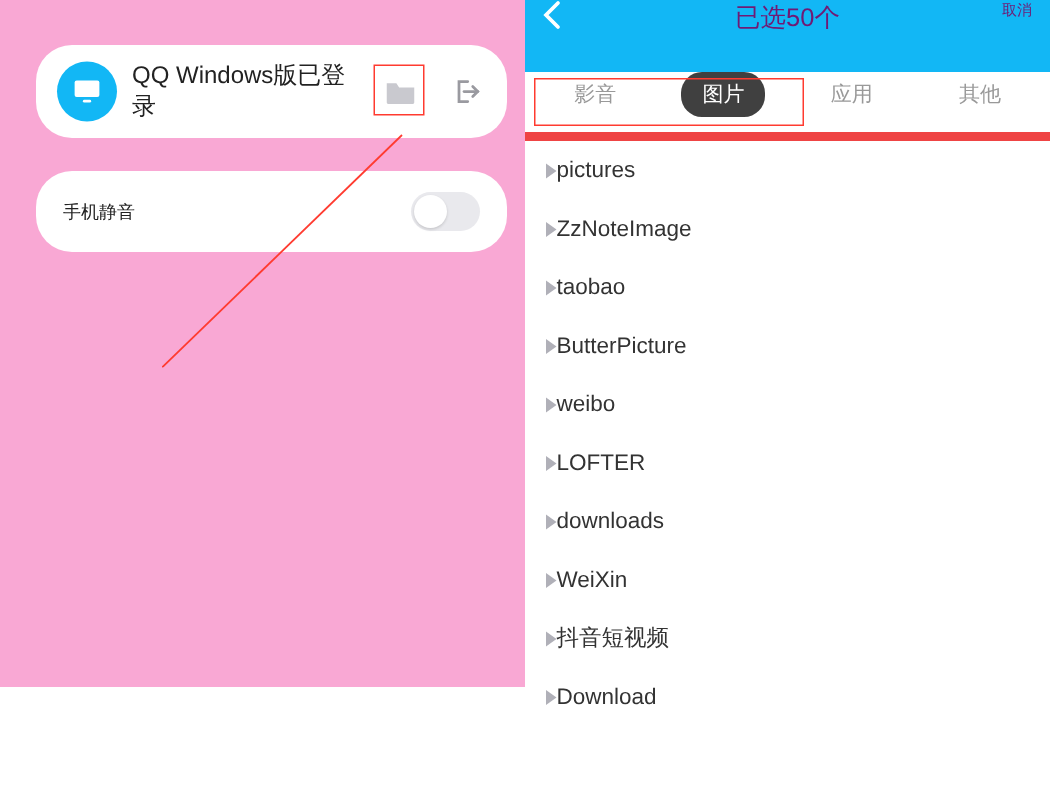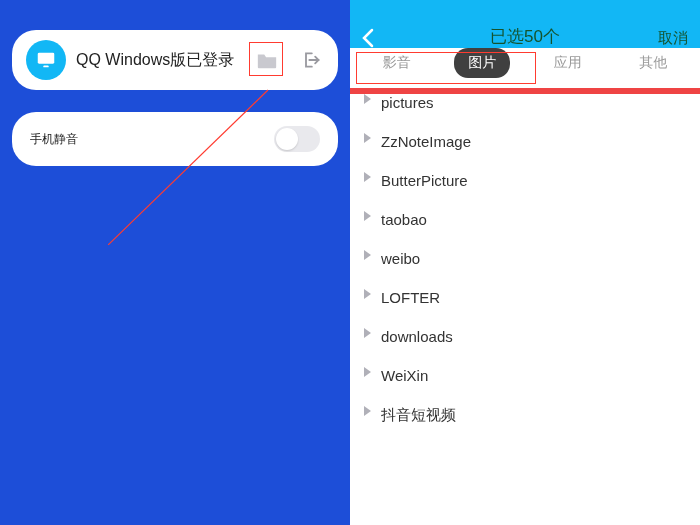--- a/index.html
+++ b/index.html
@@ -6,23 +6,23 @@
   body {
     width: 700px;
     height: 525px;
     display: flex;
     font-family: -apple-system, "PingFang SC", "Microsoft YaHei", sans-serif;
     overflow: hidden;
     background: #fff;
   }
   .left-panel {
     width: 350px;
-    height: 525px;
-    background: #1d4ed8;
-    padding: 30px 12px 10px 12px;
+    height: 458px;
+    background: #f9a8d4;
+    padding: 30px 12px 10px 24px;
   }
   .login-card {
     background: #fff;
     border-radius: 24px;
     padding: 10px 14px;
     display: flex;
     align-items: center;
     gap: 10px;
     position: relative;
   }
@@ -108,43 +108,43 @@
     width: 350px;
     height: 525px;
     background: #fff;
     display: flex;
     flex-direction: column;
   }
   .header {
     height: 48px;
     background: #12b7f5;
     display: flex;
-    align-items: flex-end;
-    color: #14532d;
+    align-items: flex-start;
+    color: #701a75;
     padding: 0 12px;
     position: relative;
     gap: 41px;
   }
   .back-btn {
     width: 30px;
     display: flex;
     align-items: center;
   }
   .back-btn svg { width: 12px; height: 20px; }
   .header-title {
     position: absolute;
     left: 0; right: 0;
     text-align: center;
     font-size: 17px;
     font-weight: 400;
     pointer-events: none;
   }
   .cancel-btn {
     margin-left: auto;
-    font-size: 15px;
+    font-size: 10px;
   }
   .tabs {
     height: 46px;
     display: flex;
     align-items: flex-start;
     justify-content: space-around;
     border-bottom: 6px solid #ef4444;
     position: relative;
     padding: 0 4px;
   }
@@ -166,26 +166,25 @@
     left: 6px;
     width: 180px;
     pointer-events: none;
   }
   .folder-list {
     flex: 1;
     overflow: hidden;
   }
   .folder-item {
     display: flex;
-    align-items: flex-start;
+    align-items: center;
     height: 39px;
     padding: 0 14px;
     color: #333;
     font-size: 15px;
-    gap: 10px;
   }
   .tri {
     width: 0; height: 0;
     border-top: 5px solid transparent;
     border-bottom: 5px solid transparent;
     border-left: 7px solid #b0b0b8;
   }
 </style>
 </head>
 <body>
@@ -247,40 +246,44 @@
     <div class="folder-item">
         <span class="tri"></span>
         <span>pictures</span>
       </div>
     <div class="folder-item">
         <span class="tri"></span>
         <span>ZzNoteImage</span>
       </div>
     <div class="folder-item">
         <span class="tri"></span>
+        <span>taobao</span>
+      </div>
+    <div class="folder-item">
+        <span class="tri"></span>
         <span>ButterPicture</span>
       </div>
     <div class="folder-item">
         <span class="tri"></span>
-        <span>taobao</span>
-      </div>
-    <div class="folder-item">
-        <span class="tri"></span>
         <span>weibo</span>
       </div>
     <div class="folder-item">
         <span class="tri"></span>
         <span>LOFTER</span>
       </div>
     <div class="folder-item">
         <span class="tri"></span>
         <span>downloads</span>
       </div>
     <div class="folder-item">
         <span class="tri"></span>
         <span>WeiXin</span>
       </div>
     <div class="folder-item">
         <span class="tri"></span>
         <span>抖音短视频</span>
       </div>
+    <div class="folder-item">
+        <span class="tri"></span>
+        <span>Download</span>
+      </div>
   </div>
 </div>
 
 </body></html>

